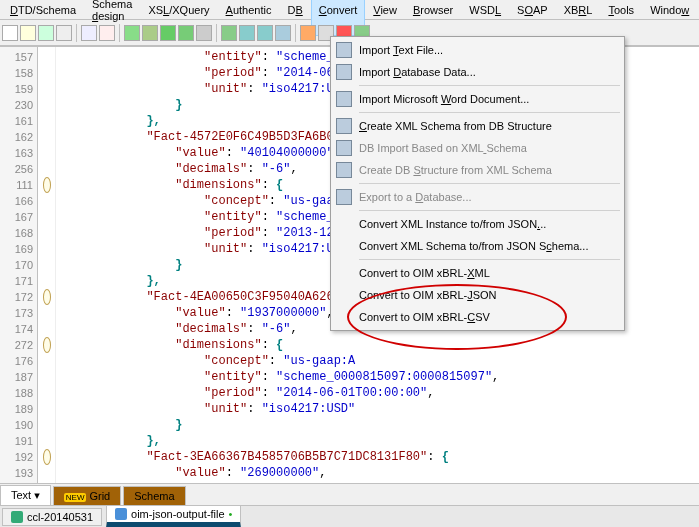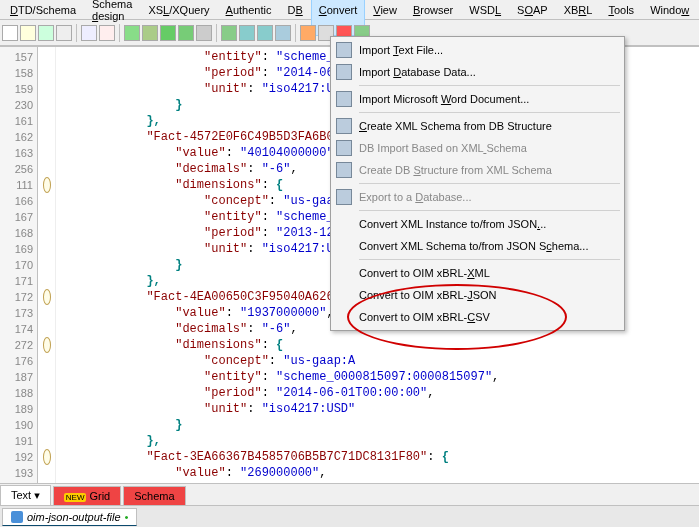--- a/index.html
+++ b/index.html
@@ -88,42 +88,42 @@
     position:absolute; bottom:22px; left:0; right:0;
     height: 22px;
     display:flex; align-items:flex-end;
     background:#f0f0f0;
     border-top:1px solid #c0c0c0;
   }
   .btab {
     padding: 3px 10px;
     border:1px solid #c0c0c0;
     border-bottom:none;
-    background:#ef4444;
+    background:#a16207;
     margin-right:2px;
     font-size:11px;
   }
   .btab.active { background:#fff; }
   .btab .new { background:#ffcc00; color:#000; font-size:8px; padding:0 2px; border-radius:2px; margin-right:3px;}
   .file-tabs {
     position:absolute; bottom:0; left:0; right:0;
     height:22px;
     display:flex; align-items:center;
     background:#e8e8e8;
     border-top:1px solid #c0c0c0;
     padding:0 2px; gap:4px;
   }
   .ftab {
     padding:2px 8px;
     border:1px solid #c0c0c0;
     background:#f0f0f0;
     font-size:11px;
     display:flex; align-items:center; gap:4px;
   }
-  .ftab.active { background:#fff; border-bottom:1px solid #0c4a6e;font-style:italic;}
+  .ftab.active { background:#fff; border-bottom:6px solid #0c4a6e;}
   .ftab .fi { width:12px;height:12px;background:#4a90d9;border-radius:2px;}
   .ftab .fi.x { background:#3a7; }
   .dropdown {
     position: absolute;
     top: 36px; left: 330px;
     width: 295px;
     background: #f4f4f4;
     border: 1px solid #a0a0a0;
     box-shadow: 2px 2px 4px rgba(0,0,0,0.25);
     z-index: 100;
@@ -352,18 +352,22 @@
   </div>
 <div class="ellipse-mark"></div>
 
 <div class="bottom-tabs" id="btabs">
     <div class="btab active"><span>Text</span> <span>▾</span></div>
     <div class="btab"><span class="new">NEW</span><span>Grid</span></div>
     <div class="btab"><span>Schema</span></div>
   </div>
 
 <div class="file-tabs" id="ftabs">
+    <div class="ftab">
+      <div class="fi x"></div>
+      <span>ccl-20140531</span>
+    </div>
     <div class="ftab active">
       <div class="fi"></div>
       <span>oim-json-output-file</span>
       <span style="color: rgb(34, 170, 34);"> •</span>
     </div>
   </div>
 
 </body></html>

